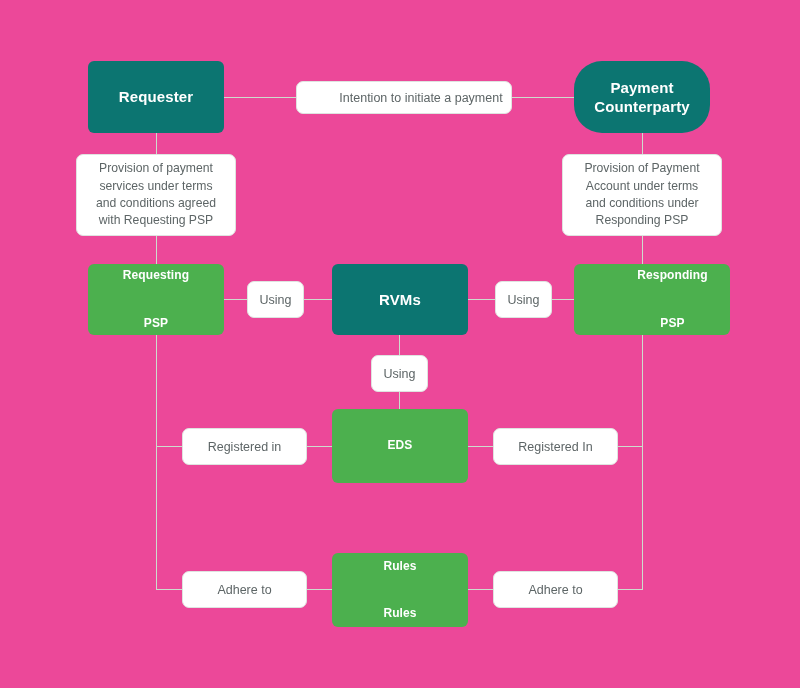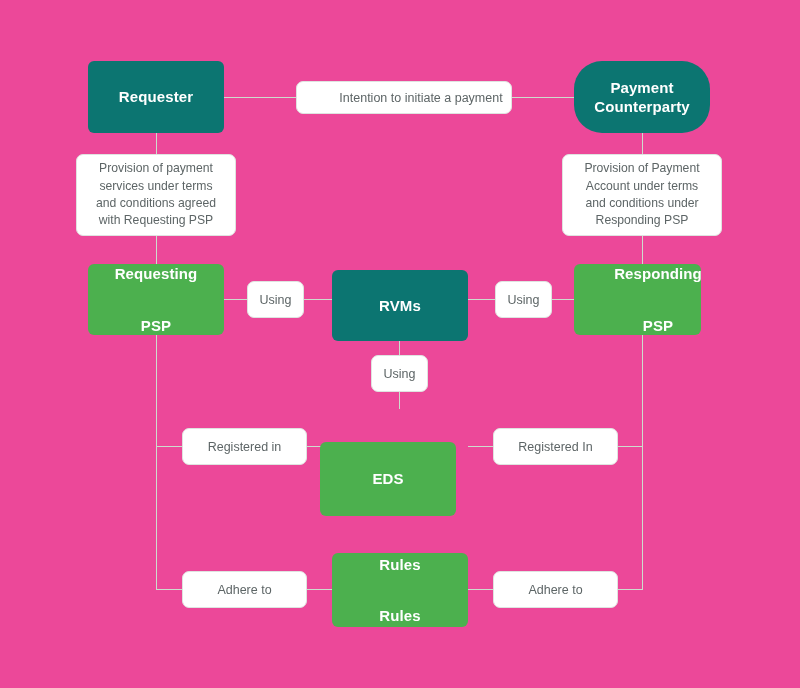--- a/index.html
+++ b/index.html
@@ -44,21 +44,21 @@
     background: #0c7571;
     color: #ffffff;
     font-weight: bold;
     font-size: 15px;
     letter-spacing: .1px;
   }
   .node.green {
     background: #4cb04e;
     color: #ffffff;
     font-weight: bold;
-    font-size: 15px;
+    font-size: 12px;
     letter-spacing: .1px;
     gap: 32px;
   }
   .node.label {
     background: #ffffff;
     color: #5d6566;
     font-weight: normal;
     font-size: 12.5px;
     border: 1px solid #dfe3e0;
     border-radius: 7px;
@@ -150,42 +150,42 @@
 
   <div class="node green" style="left:88px; top:264px; width:136px; height:71px; flex-direction:column;">
     <span>Requesting</span>
     <span>PSP</span>
   </div>
 
   <div class="node label small" style="left:247px; top:281px; width:57px; height:37px;">
     <span>Using</span>
   </div>
 
-  <div class="node teal" style="left:332px; top:270px; width:136px; height:71px;">
+  <div class="node teal" style="left:332px; top:264px; width:136px; height:71px;">
     <span>RVMs</span>
   </div>
 
   <div class="node label small" style="left:495px; top:281px; width:57px; height:37px;">
     <span>Using</span>
   </div>
 
-  <div class="node green" style="left:574px; top:264px; width:127px; height:71px; flex-direction:column;padding-left:41px;">
+  <div class="node green" style="left:574px; top:264px; width:156px; height:71px; flex-direction:column;padding-left:41px;">
     <span>Responding</span>
     <span>PSP</span>
   </div>
 
   <div class="node label small" style="left:371px; top:355px; width:57px; height:37px;">
     <span>Using</span>
   </div>
 
   <div class="node label small" style="left:182px; top:428px; width:125px; height:37px;">
     <span>Registered in</span>
   </div>
 
-  <div class="node green" style="left:320px; top:409px; width:136px; height:74px;margin-top:33px;">
+  <div class="node green" style="left:332px; top:409px; width:136px; height:74px;">
     <span>EDS</span>
   </div>
 
   <div class="node label small" style="left:493px; top:428px; width:125px; height:37px;">
     <span>Registered In</span>
   </div>
 
   <div class="node label small" style="left:182px; top:571px; width:125px; height:37px;">
     <span>Adhere to</span>
   </div>

